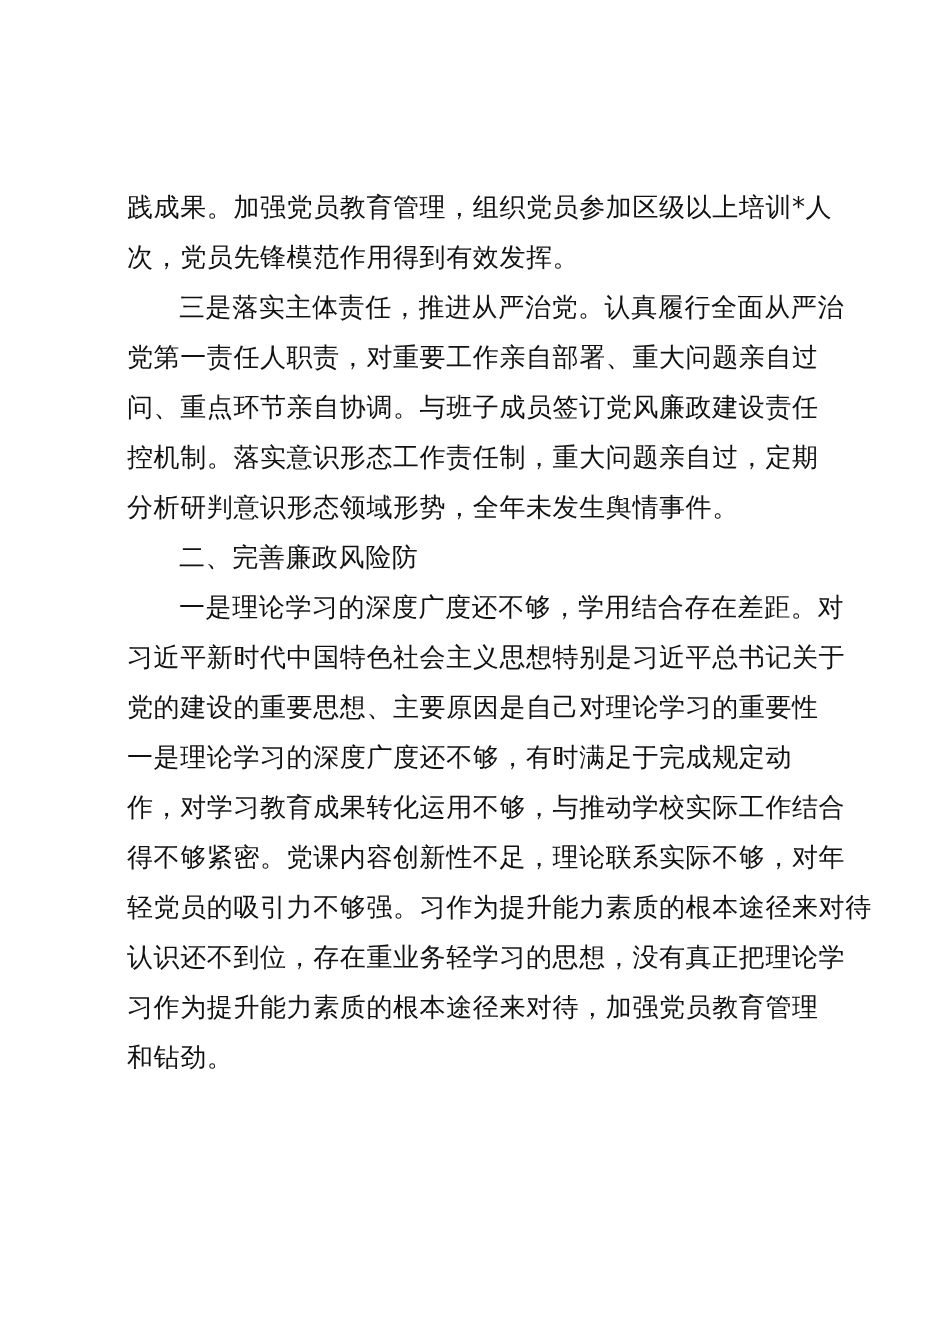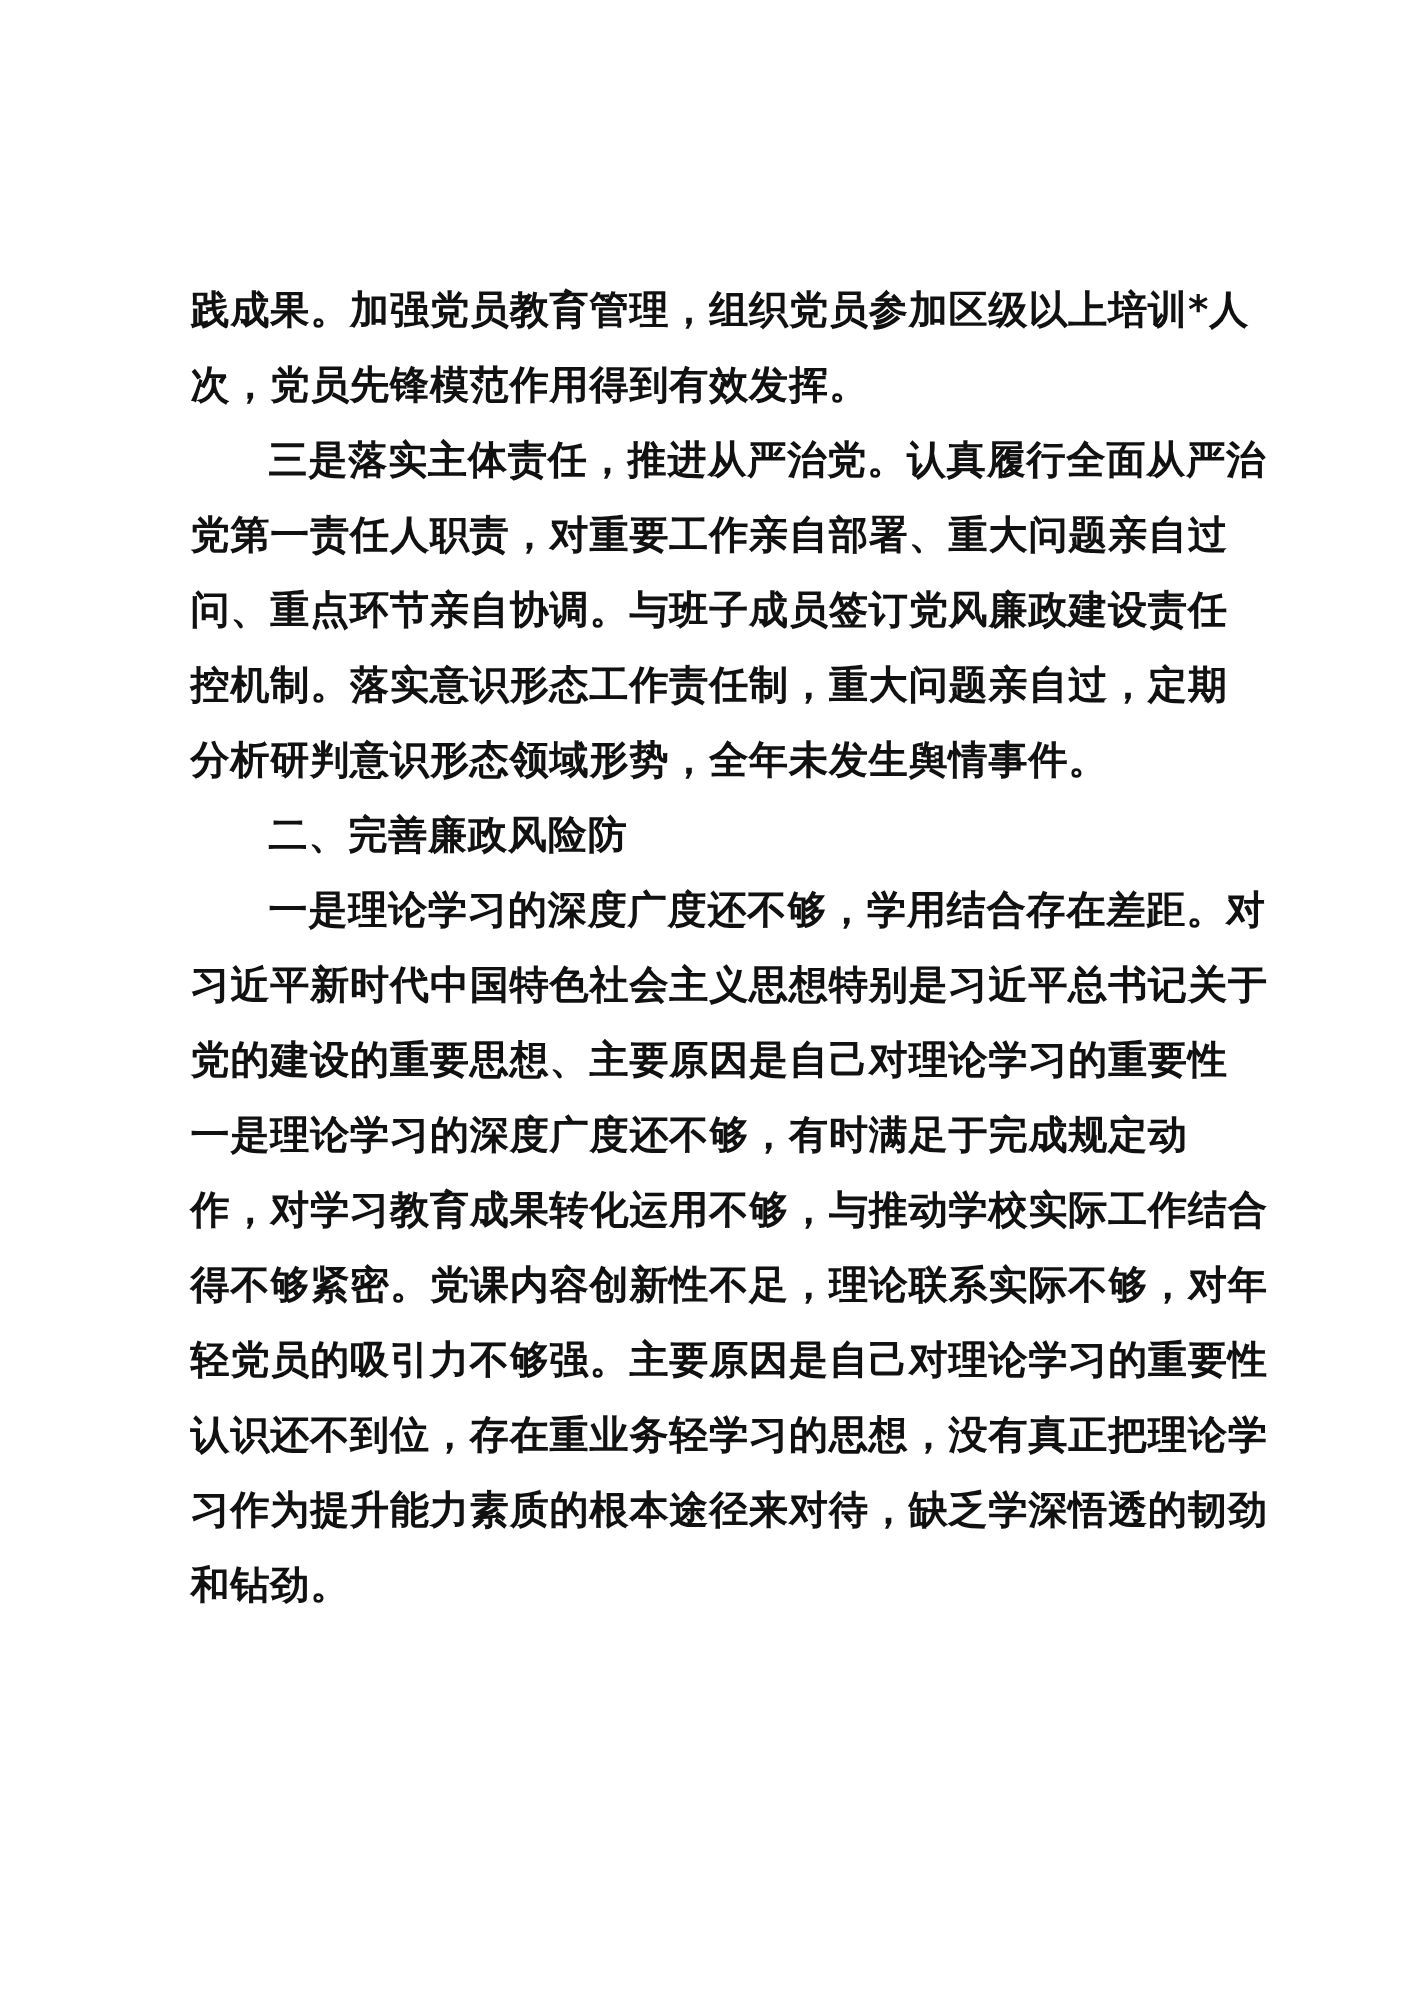--- a/index.html
+++ b/index.html
@@ -8,38 +8,38 @@
     position: absolute;
     left: 127px;
     top: 182px;
     width: 708px;
     font-family: "DejaVu Sans", "Liberation Sans", sans-serif;
     font-size: 26px;
     line-height: 50px;
     color: #111111;
     letter-spacing: 0.6px;
   }
-  .line { display: block; height: 50px; white-space: nowrap; overflow: visible; font-weight: bold; }
+  .line { display: block; height: 50px; white-space: nowrap; overflow: visible; }
   .indent { padding-left: 52px; }
 </style>
 </head>
 <body>
 
 <div class="page">
   <span class="line">践成果。加强党员教育管理，组织党员参加区级以上培训*人</span>
   <span class="line">次，党员先锋模范作用得到有效发挥。</span>
   <span class="line indent">三是落实主体责任，推进从严治党。认真履行全面从严治</span>
   <span class="line">党第一责任人职责，对重要工作亲自部署、重大问题亲自过</span>
   <span class="line">问、重点环节亲自协调。与班子成员签订党风廉政建设责任</span>
   <span class="line">控机制。落实意识形态工作责任制，重大问题亲自过，定期</span>
   <span class="line">分析研判意识形态领域形势，全年未发生舆情事件。</span>
   <span class="line indent">二、完善廉政风险防</span>
   <span class="line indent">一是理论学习的深度广度还不够，学用结合存在差距。对</span>
   <span class="line">习近平新时代中国特色社会主义思想特别是习近平总书记关于</span>
   <span class="line">党的建设的重要思想、主要原因是自己对理论学习的重要性</span>
   <span class="line">一是理论学习的深度广度还不够，有时满足于完成规定动</span>
   <span class="line">作，对学习教育成果转化运用不够，与推动学校实际工作结合</span>
   <span class="line">得不够紧密。党课内容创新性不足，理论联系实际不够，对年</span>
-  <span class="line">轻党员的吸引力不够强。主要原因是自己对理论学习的重要性</span>
+  <span class="line">轻党员的吸引力不够强。习作为提升能力素质的根本途径来对待</span>
   <span class="line">认识还不到位，存在重业务轻学习的思想，没有真正把理论学</span>
-  <span class="line">习作为提升能力素质的根本途径来对待，缺乏学深悟透的韧劲</span>
+  <span class="line">习作为提升能力素质的根本途径来对待，加强党员教育管理</span>
   <span class="line">和钻劲。</span>
 </div>
 
 </body></html>

